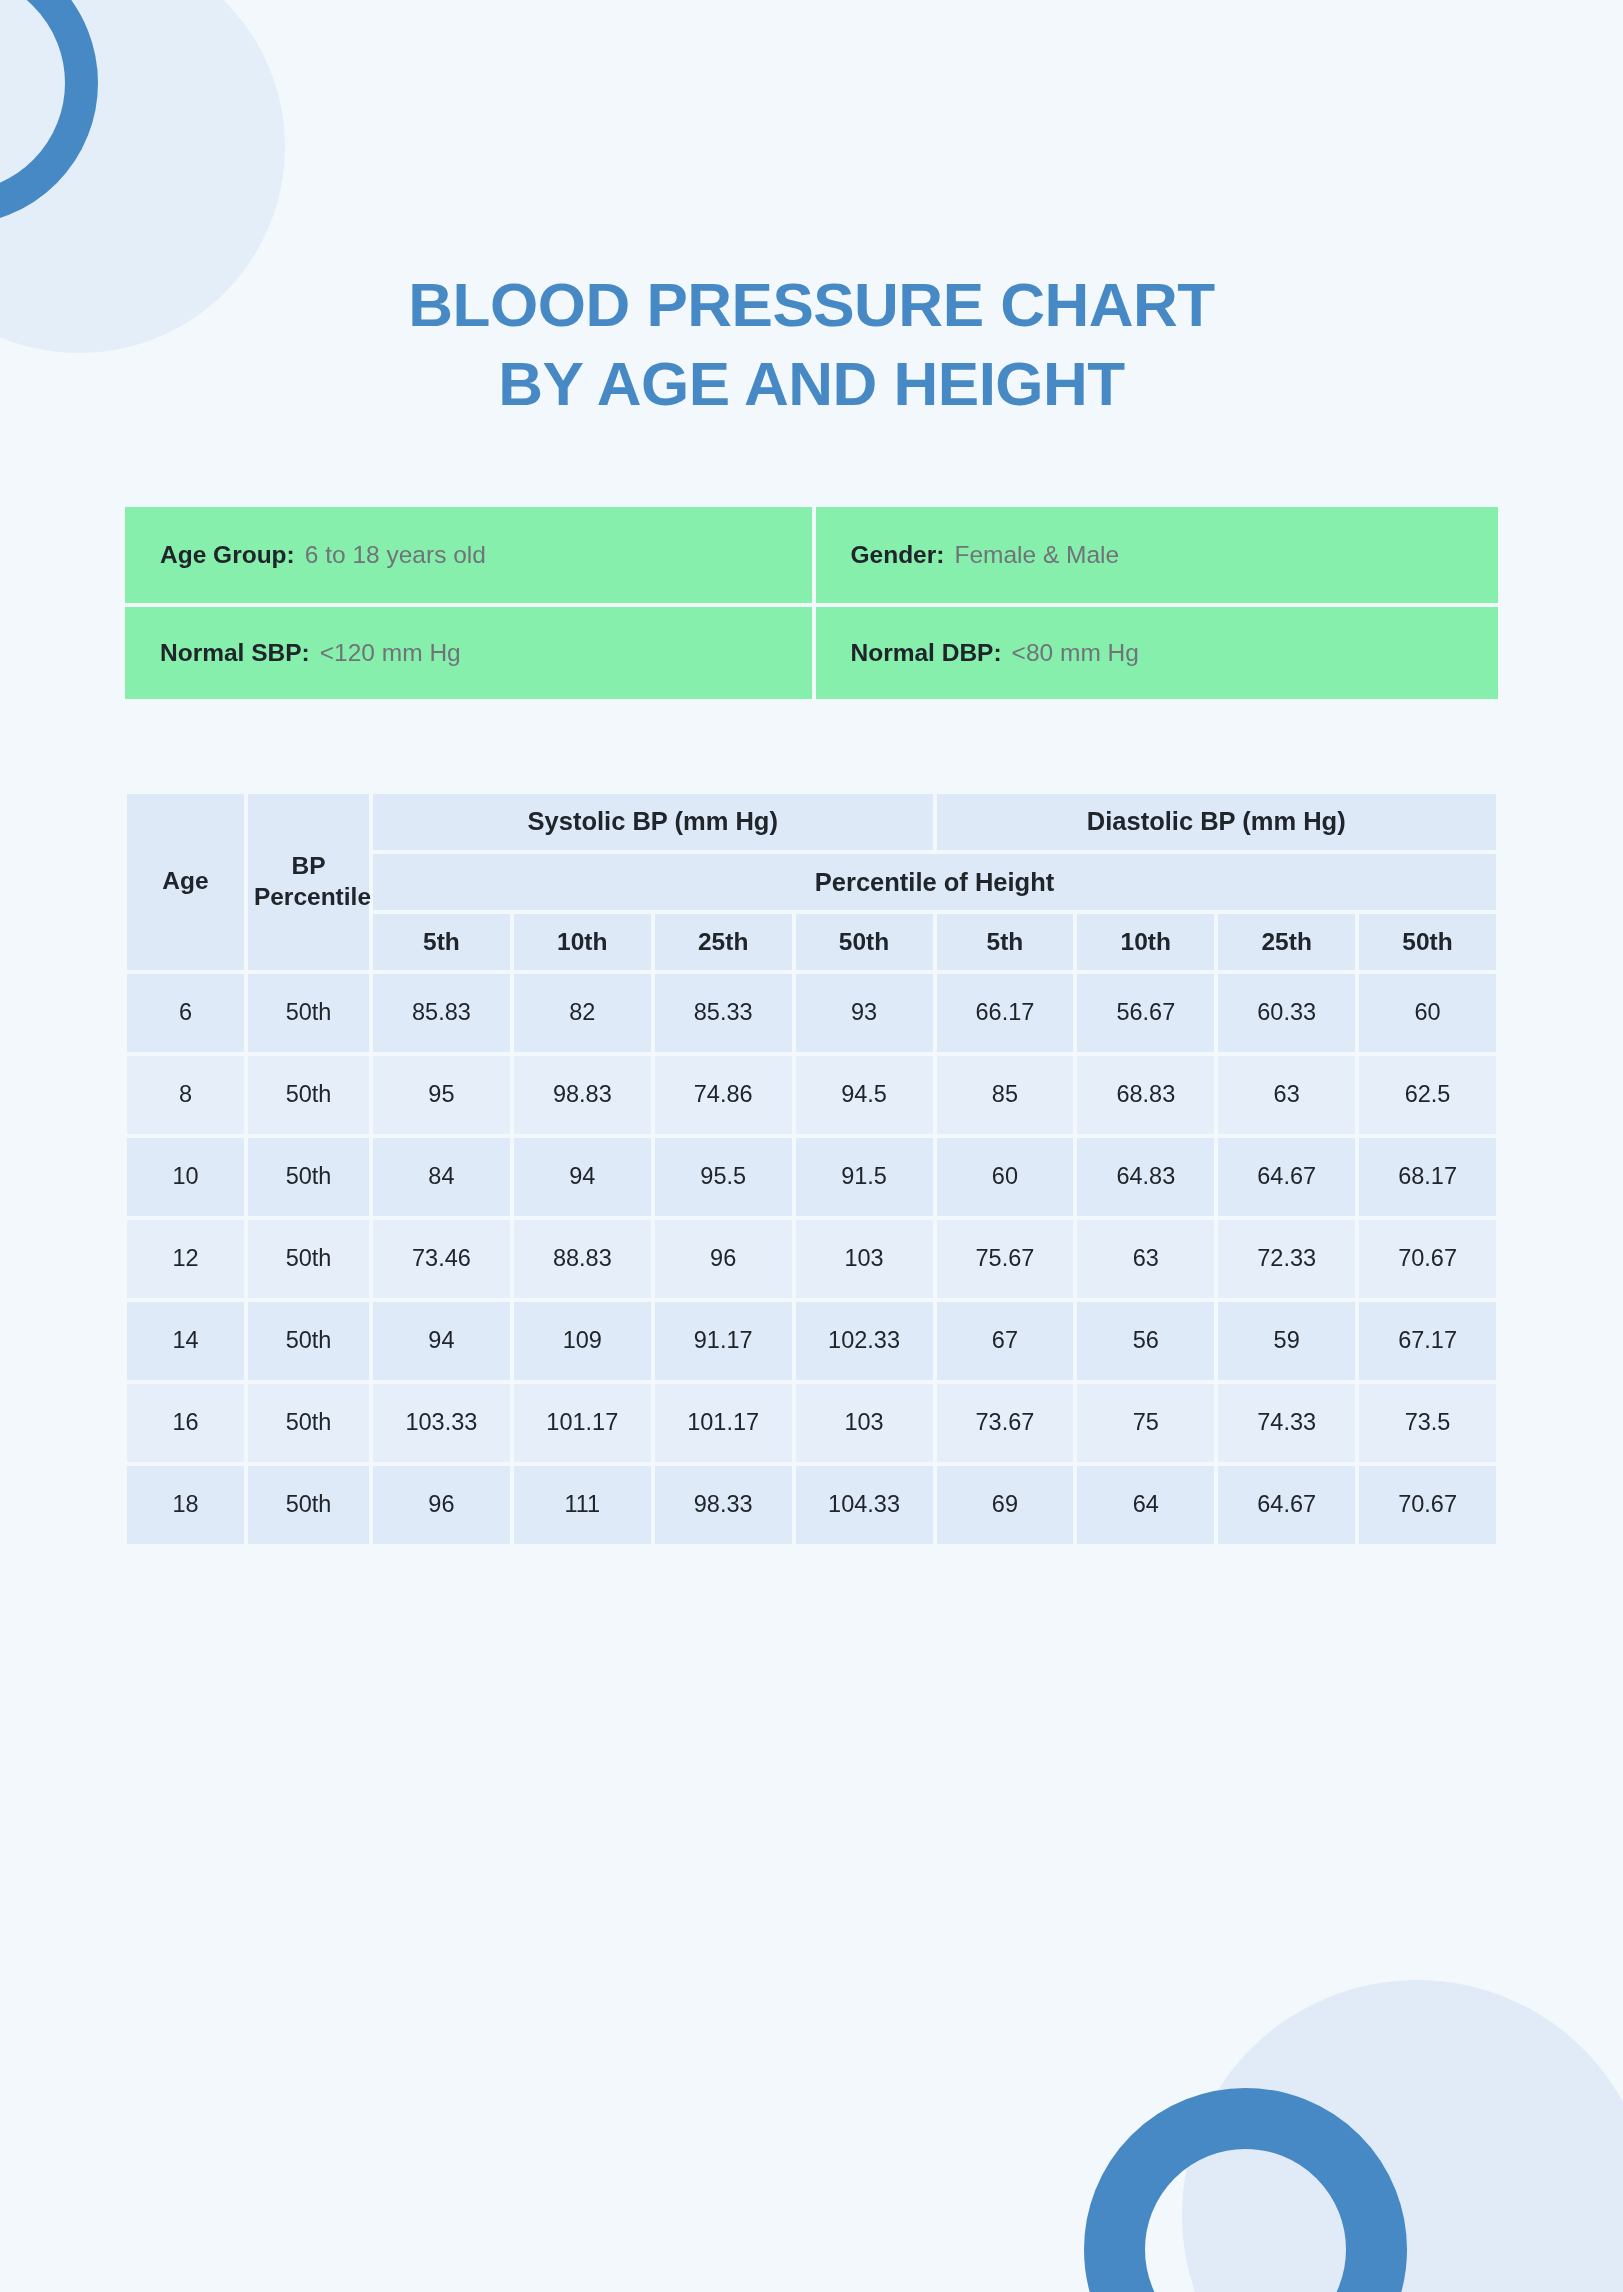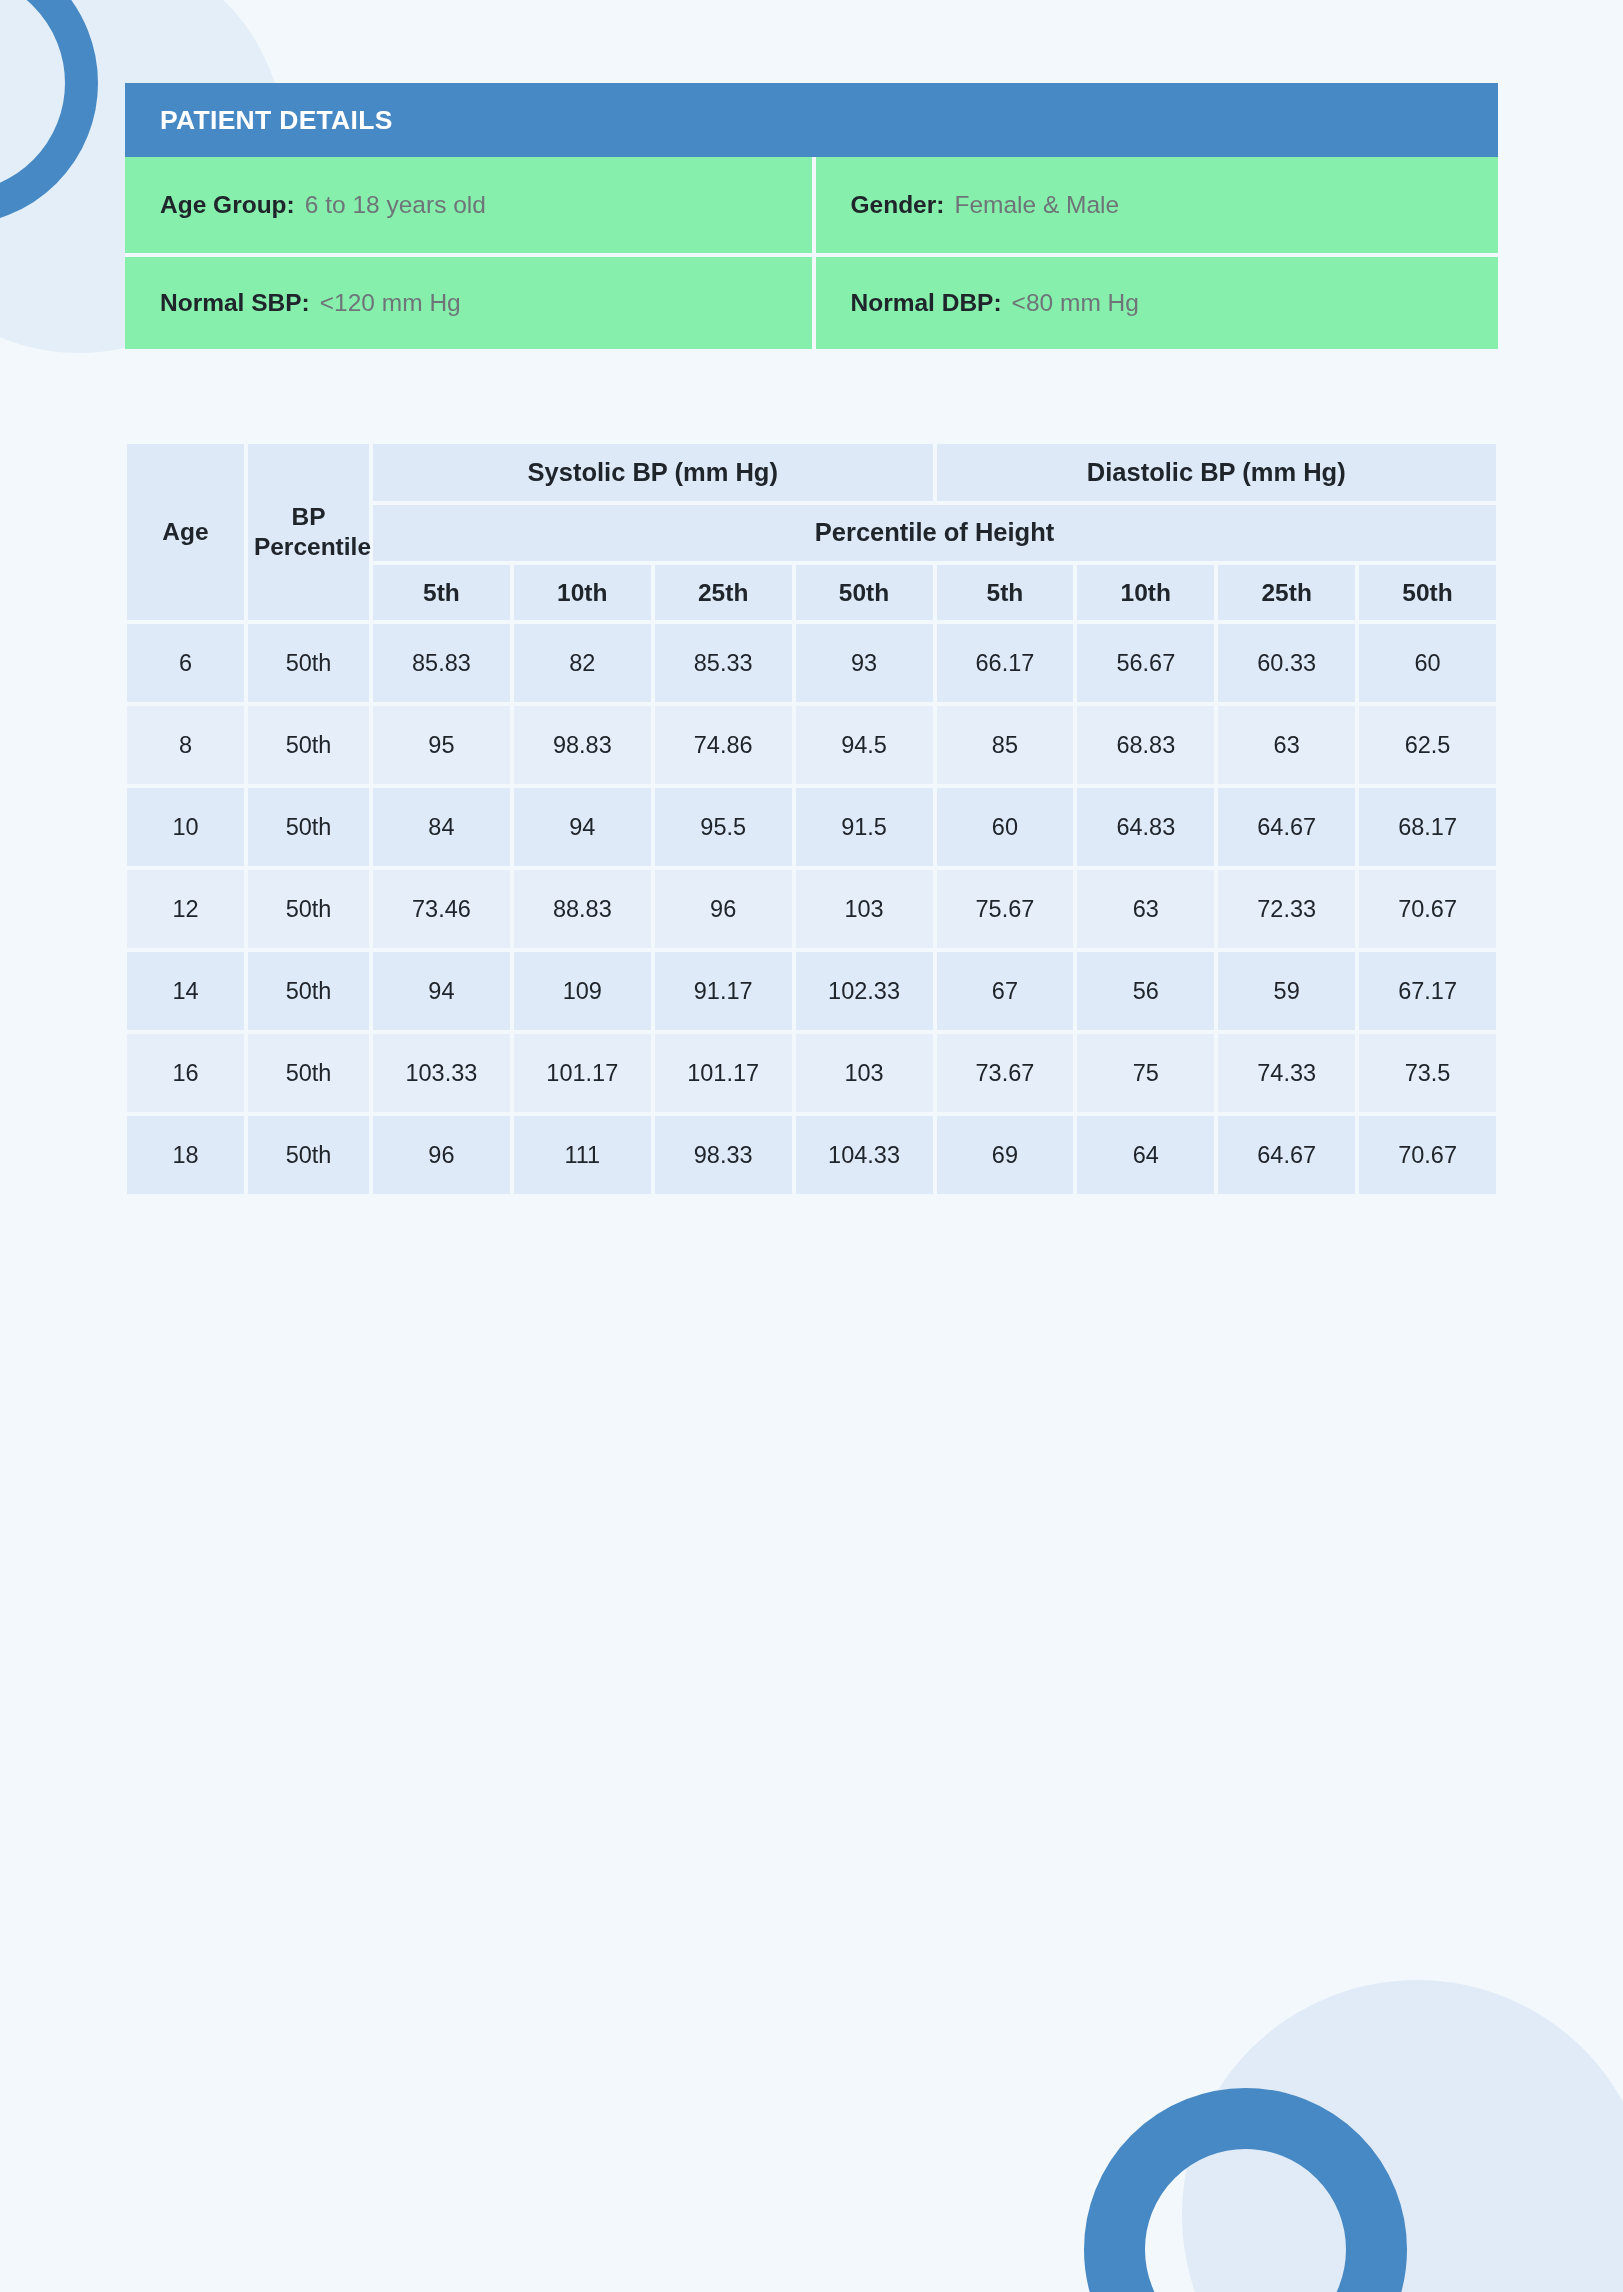--- a/index.html
+++ b/index.html
@@ -137,23 +137,26 @@
 </head>
 <body>
 
 <div class="deco deco-tl-pale"></div>
 <div class="deco deco-tl-ring"></div>
 <div class="deco deco-br-pale"></div>
 <div class="deco deco-br-ring"></div>
 
 <div class="page">
 
+  <h1 class="title">
+    <span class="line">BLOOD PRESSURE CHART</span>
+    <span class="line">BY AGE AND HEIGHT</span>
+  </h1>
 
   <section class="patient-block">
-    <div class="patient-header">PATIENT DETAILS</div>
     <div class="patient-grid">
       <div class="pd-cell">
         <span class="pd-label">Age Group:</span>
         <span class="pd-value">6 to 18 years old</span>
       </div>
       <div class="pd-cell right">
         <span class="pd-label">Gender:</span>
         <span class="pd-value">Female &amp; Male</span>
       </div>
       <div class="pd-row2" style="display:contents">

